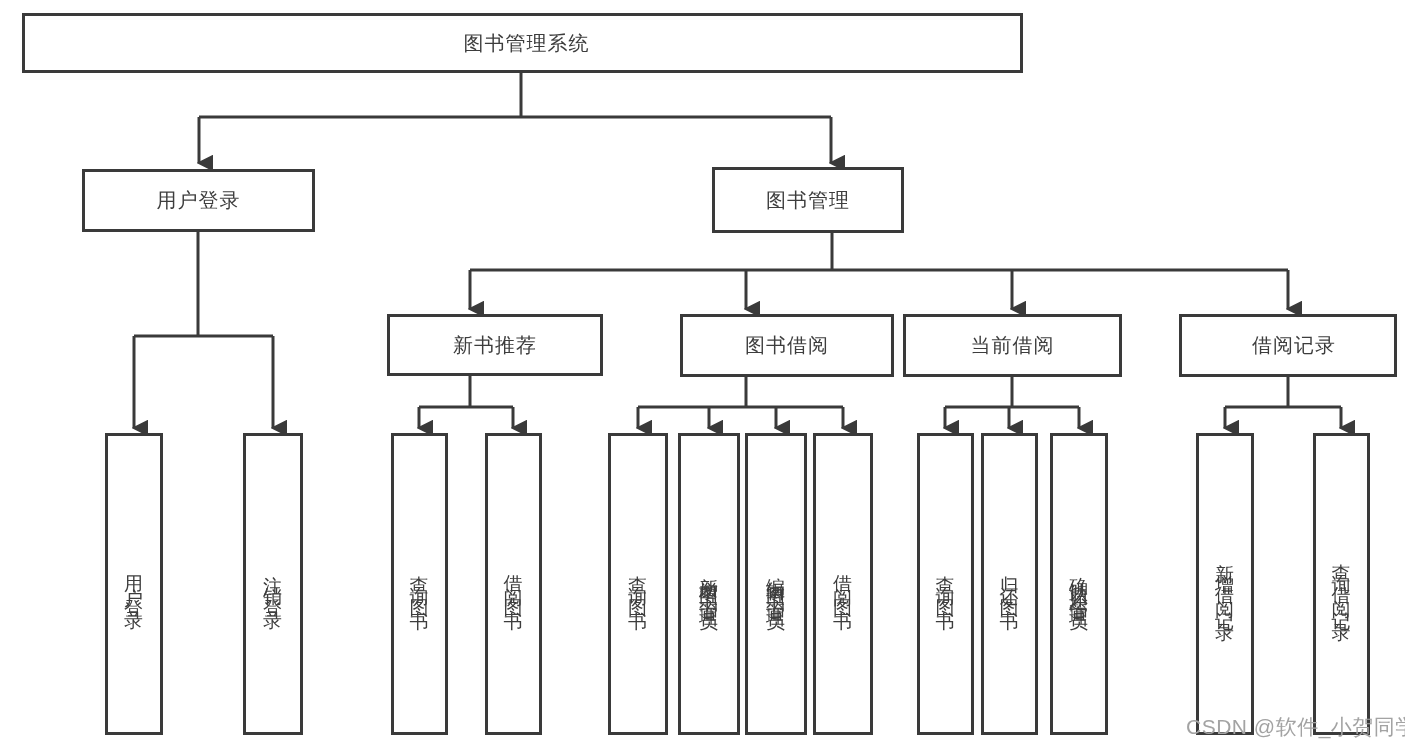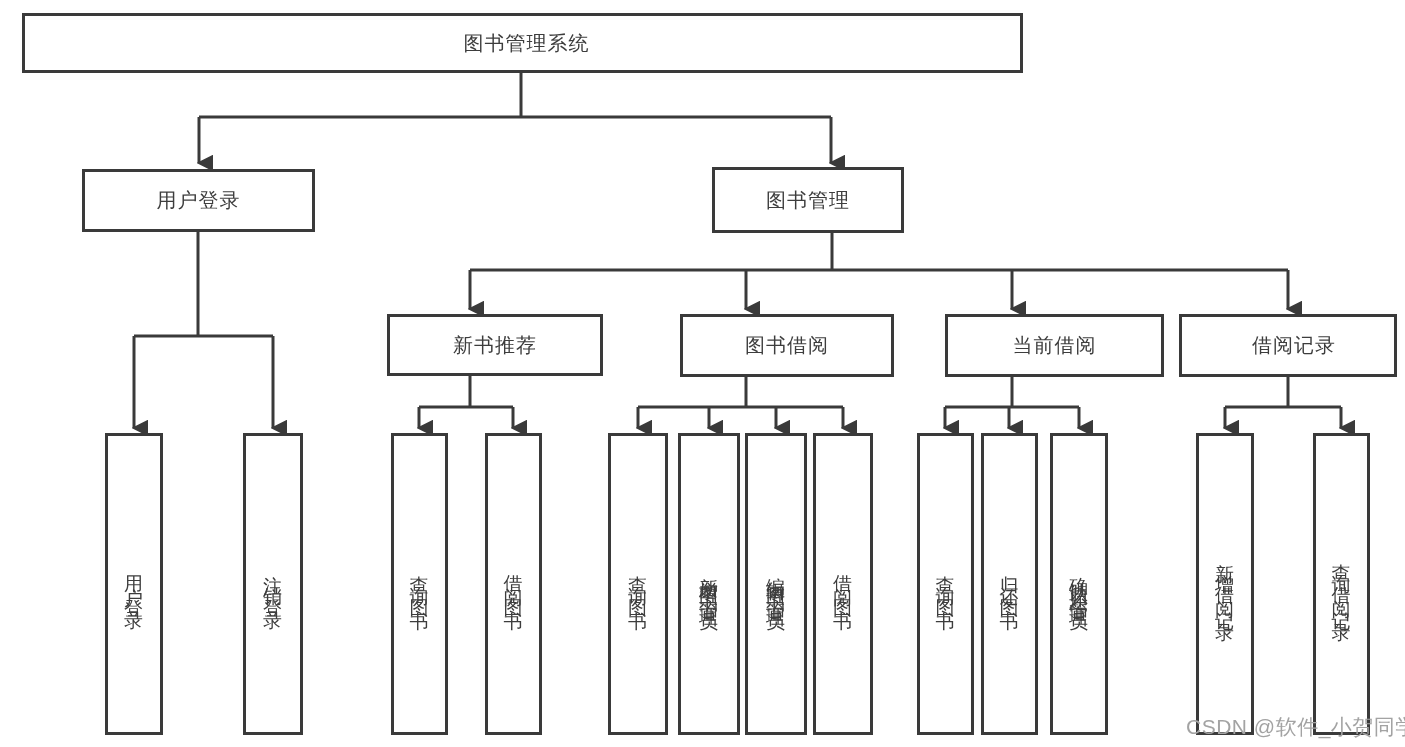--- a/index.html
+++ b/index.html
@@ -117,21 +117,21 @@
     <path class="connector" marker-end="url(#arrow)" d="M1341 407 V428"></path>
   </svg>
 
   <div class="node h" style="left:22px; top:13px; width:1001px; height:60px;padding-left:8px;">图书管理系统</div>
 
   <div class="node h" style="left:82px; top:169px; width:233px; height:63px;">用户登录</div>
   <div class="node h" style="left:712px; top:167px; width:192px; height:66px;">图书管理</div>
 
   <div class="node h" style="left:362px; top:314px; width:216px; height:62px;margin-left:25px;">新书推荐</div>
   <div class="node h" style="left:639px; top:314px; width:214px; height:63px;margin-left:41px;">图书借阅</div>
-  <div class="node h" style="left:903px; top:314px; width:219px; height:63px;margin-left:42px;">当前借阅</div>
+  <div class="node h" style="left:903px; top:314px; width:219px; height:63px;">当前借阅</div>
   <div class="node h" style="left:1179px; top:314px; width:218px; height:63px;padding-left:12px;">借阅记录</div>
 
   <div class="node v" style="left:105px; top:433px; width:58px; height:302px;">
     <span>用户登录</span>
   </div>
   <div class="node v" style="left:243px; top:433px; width:60px; height:302px;">
     <span>注销登录</span>
   </div>
 
   <div class="node v" style="left:391px; top:433px; width:57px; height:302px;">

